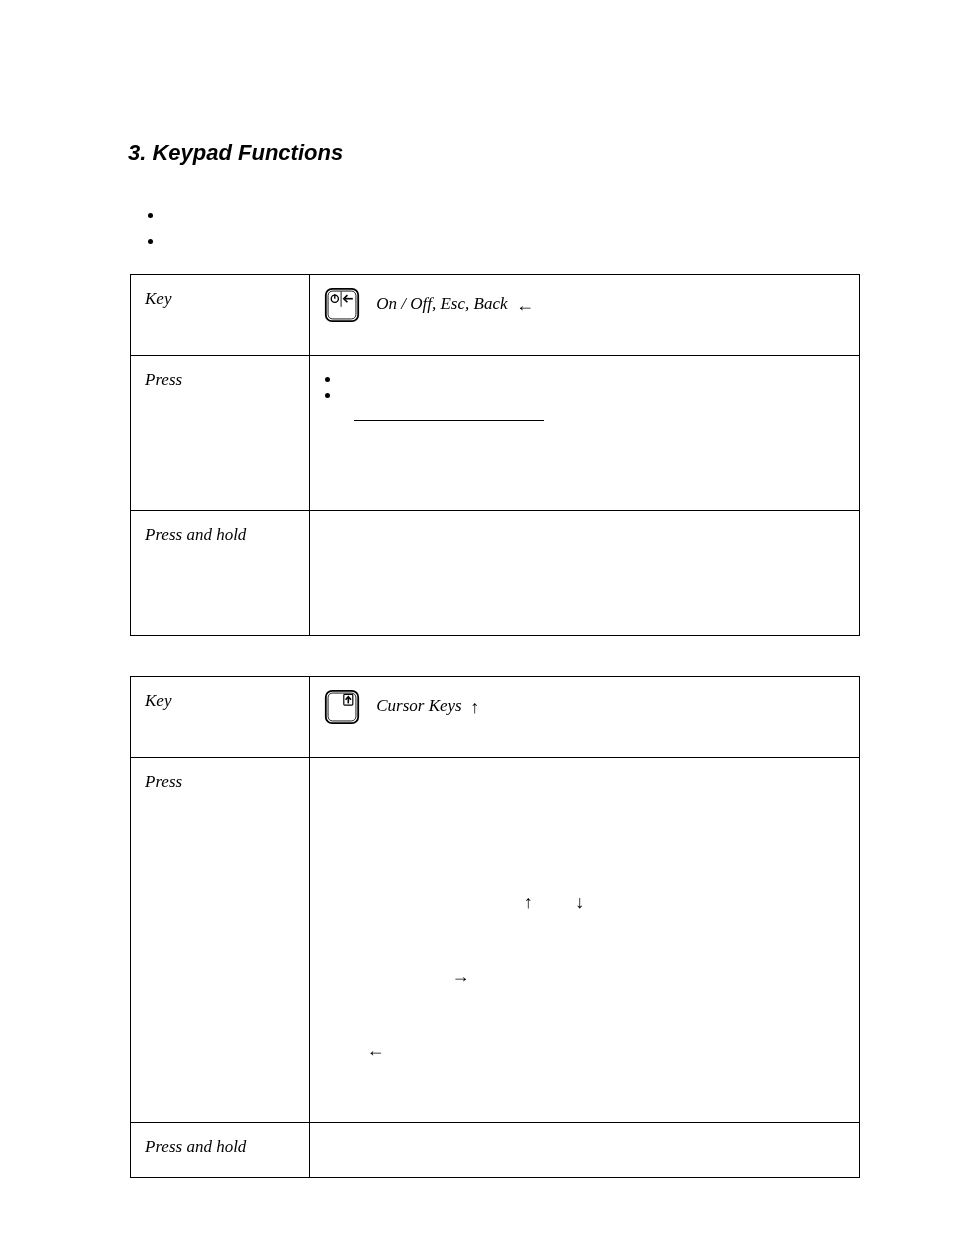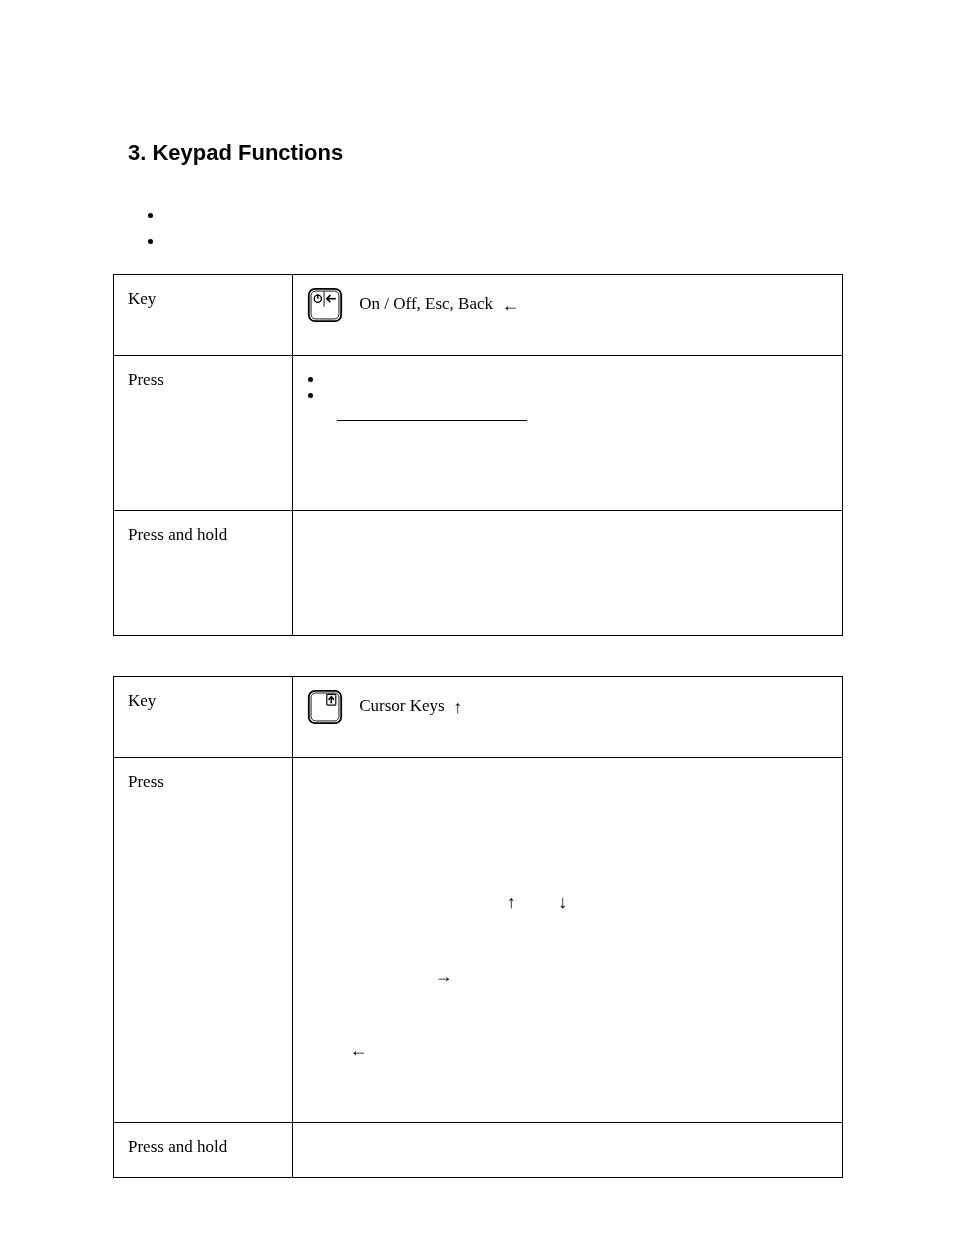--- a/index.html
+++ b/index.html
@@ -5,40 +5,41 @@
   html,body{margin:0;padding:0;background:#fff;}
   body{
     width:954px;height:1235px;
     font-family:"Times New Roman",serif;
     font-size:17px;
     color:#000;
     position:relative;
   }
   .page{
     padding:140px 90px 16px 90px;
+    font-style:italic;
   }
   h1.heading{
     font-family:"Lucida Grande","Lucida Sans Unicode",Verdana,sans-serif;
     font-weight:bold;
     font-size:22px;
     margin:0 0 40px 38px;
   }
   ul.top-bullets{
     list-style:disc;
     margin:0 0 30px 75px;
     padding:0;
   }
   ul.top-bullets li{
     margin:0 0 14px 0;
     height:12px;
   }
   table.box{
     border-collapse:collapse;
     width:730px;
-    margin-left:23px;
+    margin-left:40px;
     margin-bottom:40px;
   }
   table.box td{
     border:1px solid #000;
     vertical-align:top;
     padding:12px 14px 12px 14px;
     font-size:17px;
     line-height:1.45;
   }
   td.label{

